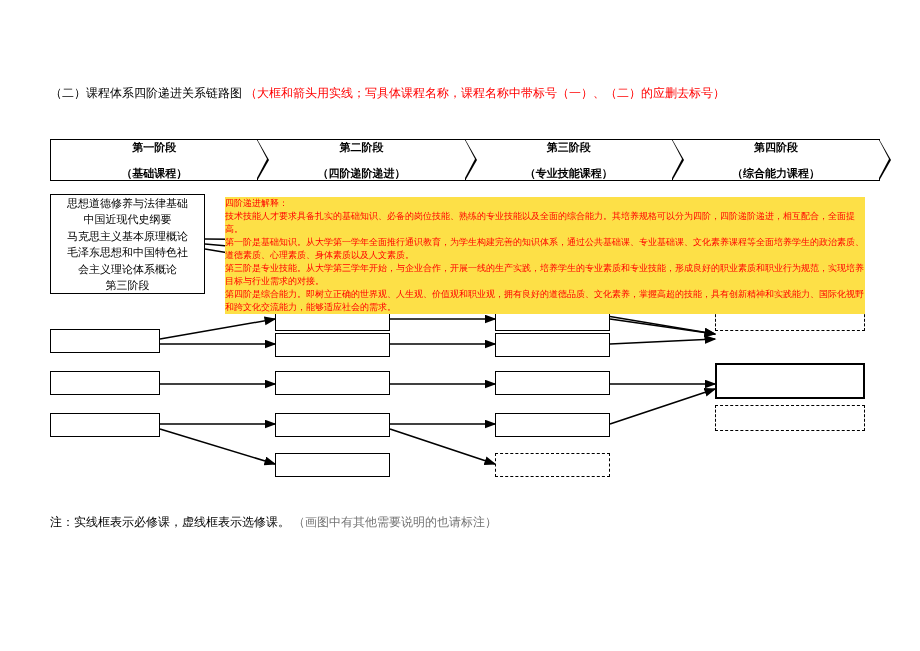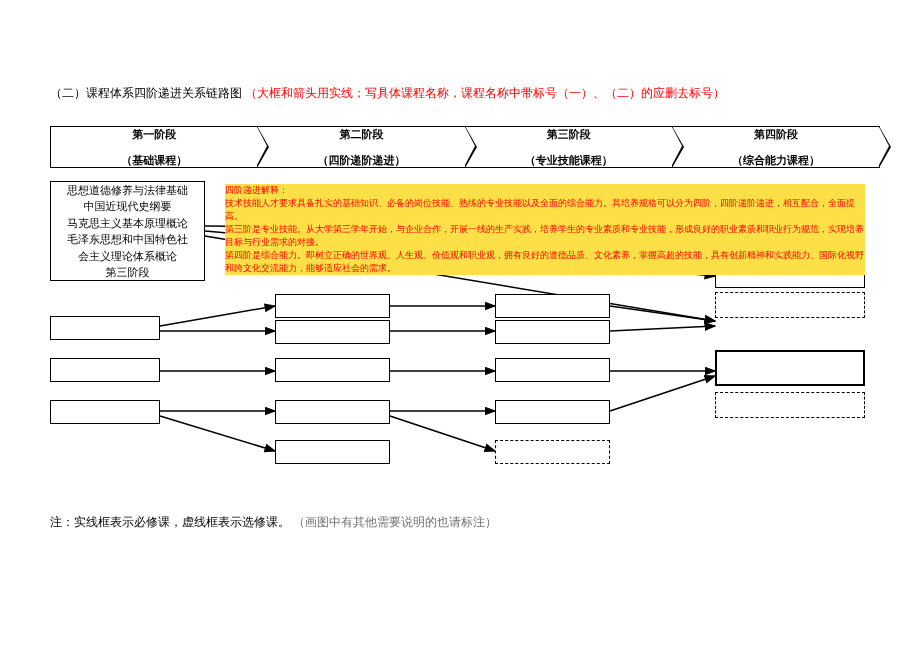--- a/index.html
+++ b/index.html
@@ -6,21 +6,21 @@
     body {
       font-family: "SimSun", "宋体", serif;
       font-size: 11px;
       background: #fff;
       width: 920px;
       height: 651px;
       padding: 85px 40px 0 50px;
       position: relative;
     }
     .title-row {
-      margin-bottom: 24px;
+      margin-bottom: 37px;
       font-size: 12px;
     }
     .title-black { color: #000; }
     .title-red { color: #f00; }
     .stages-row {
       display: flex;
       gap: 0;
       margin-bottom: 8px;
       height: 42px;
     }
@@ -189,20 +189,21 @@
 
   <div class="box" style="left:665px;top:42px;width:150px;height:26px;"></div>
   <div class="box" style="left:665px;top:86px;width:150px;height:26px;"></div>
   <div class="box dashed" style="left:665px;top:116px;width:150px;height:26px;"></div>
   <div class="box" style="left:665px;top:174px;width:150px;height:36px;border-width:2.5px;"></div>
   <div class="box dashed" style="left:665px;top:216px;width:150px;height:26px;"></div>
 
   <div class="red-explain" style="left:175px;top:8px;width:640px;">
     <div>四阶递进解释：</div>
     <div>技术技能人才要求具备扎实的基础知识、必备的岗位技能、熟练的专业技能以及全面的综合能力。其培养规格可以分为四阶，四阶递阶递进，相互配合，全面提高。</div>
+    <div>第一阶是基础知识。从大学第一学年全面推行通识教育，为学生构建完善的知识体系，通过公共基础课、专业基础课、文化素养课程等全面培养学生的政治素质、道德素质、心理素质、身体素质以及人文素质。</div>
     <div>第三阶是专业技能。从大学第三学年开始，与企业合作，开展一线的生产实践，培养学生的专业素质和专业技能，形成良好的职业素质和职业行为规范，实现培养目标与行业需求的对接。</div>
     <div>第四阶是综合能力。即树立正确的世界观、人生观、价值观和职业观，拥有良好的道德品质、文化素养，掌握高超的技能，具有创新精神和实践能力、国际化视野和跨文化交流能力，能够适应社会的需求。</div>
   </div>
 
 </div>
 
 <div class="footnote">
   <span>注：实线框表示必修课，虚线框表示选修课。</span>
   <span style="color:#737373">（画图中有其他需要说明的也请标注）</span>
 </div>

